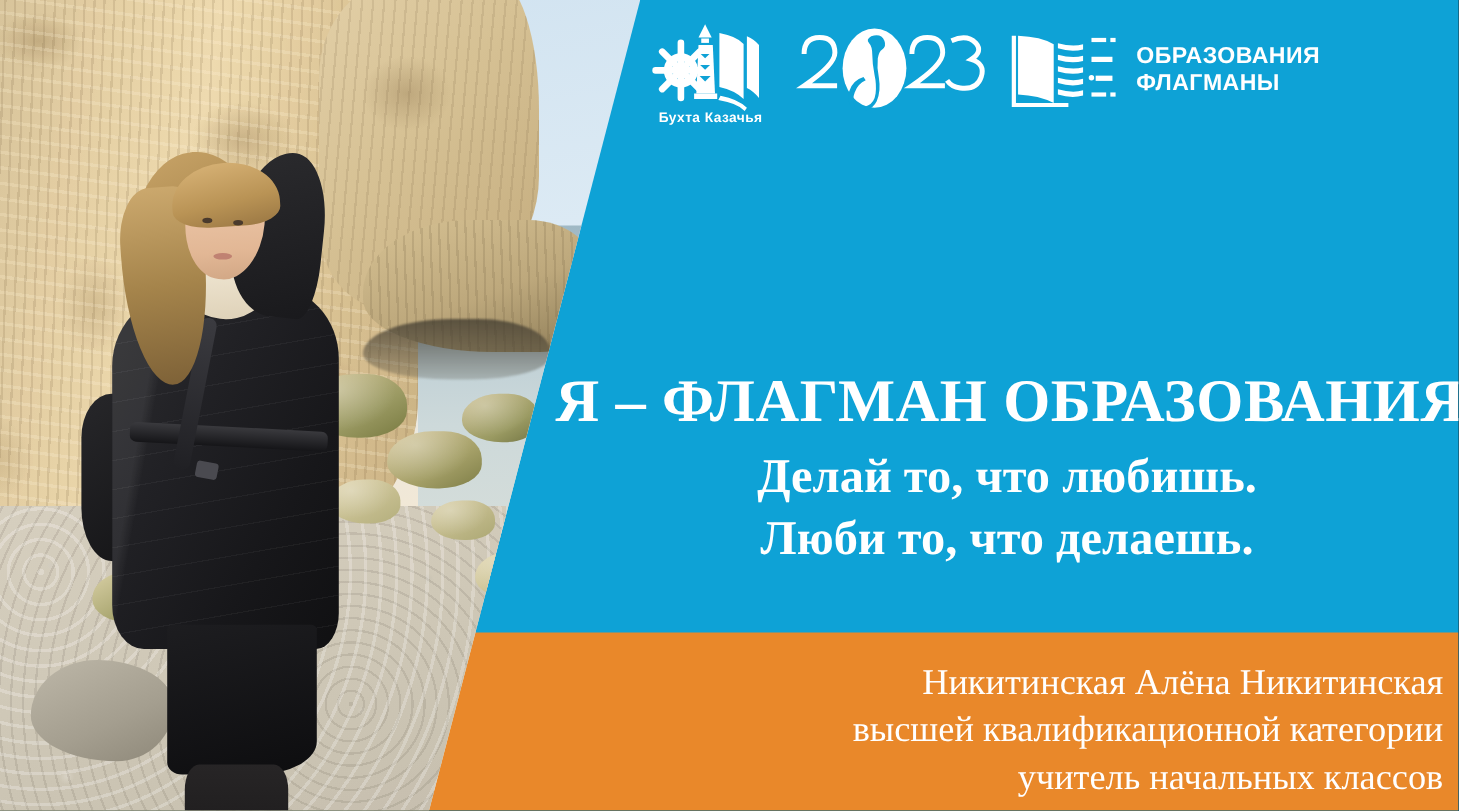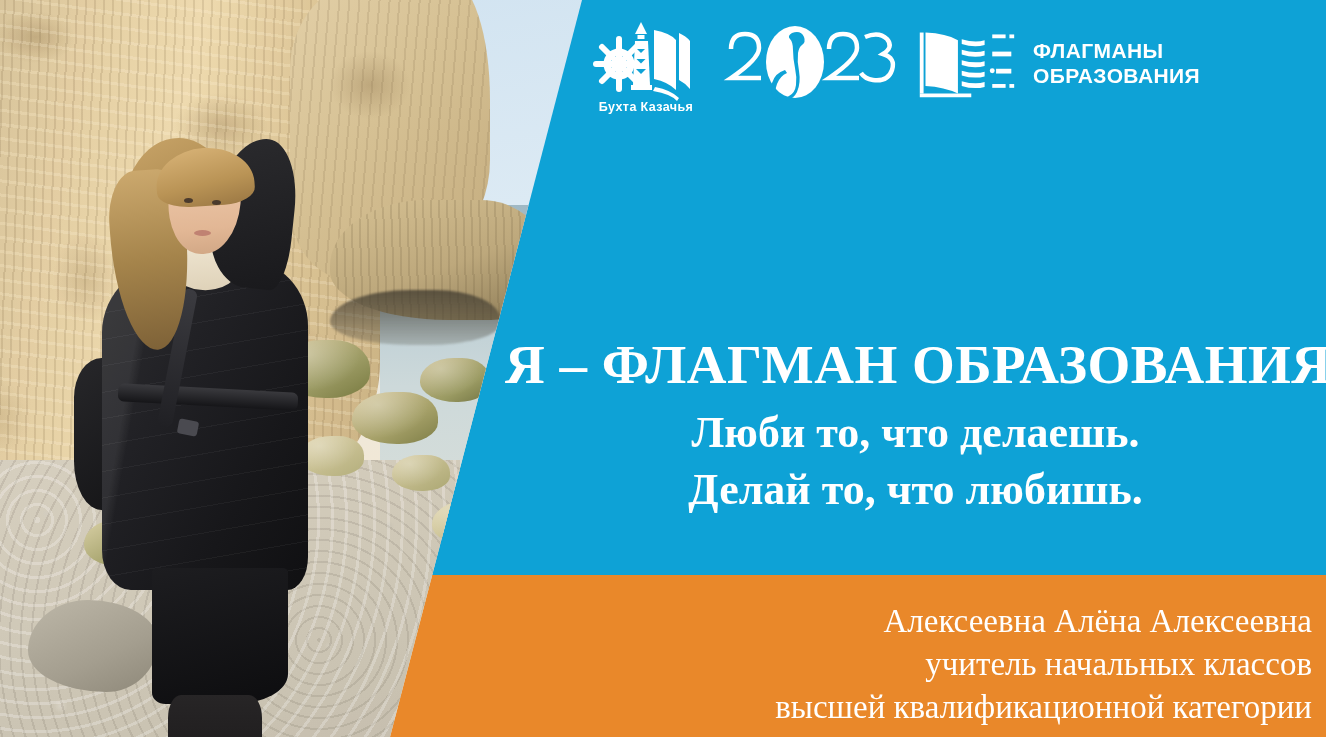--- a/index.html
+++ b/index.html
@@ -400,33 +400,33 @@
           <rect x="82" y="12" width="14" height="4"></rect>
           <rect x="100" y="12" width="5" height="4"></rect>
           <rect x="82" y="30" width="20" height="5"></rect>
           <rect x="86" y="48" width="16" height="5"></rect>
           <circle cx="82" cy="50" r="2.6"></circle>
           <rect x="82" y="64" width="14" height="4"></rect>
           <rect x="100" y="64" width="5" height="4"></rect>
         </g>
       </svg>
       <div class="fl-text">
+        <div>ОБРАЗОВАНИЯ</div>
         <div>ФЛАГМАНЫ</div>
-        <div>ОБРАЗОВАНИЯ</div>
       </div>
     </div>
   </div>
 
   <div class="headline">
     <div class="title">Я – ФЛАГМАН ОБРАЗОВАНИЯ</div>
     <div class="sub">
+      <div>Делай то, что любишь.</div>
       <div>Люби то, что делаешь.</div>
-      <div>Делай то, что любишь.</div>
     </div>
   </div>
 
   <div class="credit">
-    <div>Алексеевна Алёна Алексеевна</div>
+    <div>Никитинская Алёна Никитинская</div>
+    <div>высшей квалификационной категории</div>
     <div>учитель начальных классов</div>
-    <div>высшей квалификационной категории</div>
   </div>
 
 </div>
 
 </body></html>

